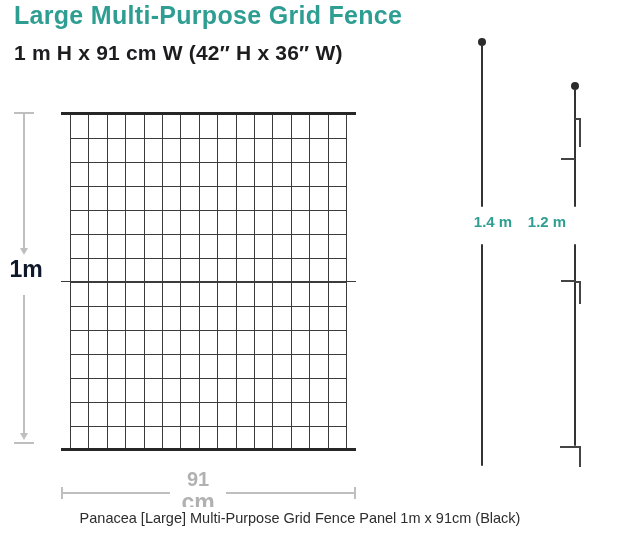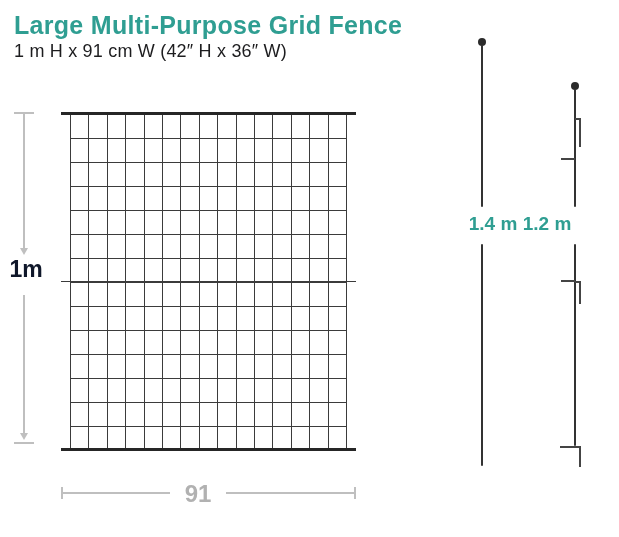--- a/index.html
+++ b/index.html
@@ -2,25 +2,25 @@
 <html><head>
 <meta charset="utf-8">
 <style>
   html,body{margin:0;padding:0;background:#fff;}
   #stage{
     position:relative;width:619px;height:537px;background:#ffffff;
     font-family:"Liberation Sans", sans-serif;overflow:hidden;
   }
   
   .title{
-    position:absolute;left:14px;top:11px;font-size:25px;font-weight:bold;
+    position:absolute;left:14px;top:1px;font-size:25px;font-weight:bold;
     letter-spacing:.3px;color:#2F9E92;white-space:nowrap;
   }
   .subtitle{
-    position:absolute;left:14px;top:41px;font-size:18px;font-weight:normal;
+    position:absolute;left:14px;top:41px;font-size:21px;font-weight:bold;
     letter-spacing:.2px;color:#1D1D1F;white-space:nowrap;
   }
   
   .grid-mesh{
     position:absolute;left:70px;top:114px;width:276px;height:336px;
     background:
       repeating-linear-gradient(to right,#3B3B3B 0 1px,transparent 1px 18.4px),
       repeating-linear-gradient(to bottom,#3B3B3B 0 1px,transparent 1px 24px);
     border-right:1px solid #3B3B3B;border-bottom:1px solid #3B3B3B;
   }
@@ -40,31 +40,31 @@
   .height-label{
     position:absolute;left:4px;top:256px;width:44px;text-align:center;
     font-size:23px;font-weight:600;color:#0f172a;
   }
   .dim-hline{top:492px;height:2px;}
   .dim-cap-v{top:487px;width:2px;height:12px;}
   .width-label{
     position:absolute;left:172px;top:466px;width:52px;height:41px;
     overflow:hidden;text-align:center;color:#B1B1B1;font-weight:600;
   }
-  .width-label .val{font-size:24px;line-height:26px;margin-top:15px;}
+  .width-label .val{font-size:20px;line-height:26px;}
   .width-label .unit{font-size:23px;line-height:20px;}
   
   .pole-seg{position:absolute;width:2px;background:#333333;border-radius:1px;}
   .pole-ball{position:absolute;width:8px;height:8px;border-radius:50%;background:#2B2B2B;}
   .hook-v{position:absolute;width:2px;background:#444444;}
   .hook-nub{position:absolute;height:2px;background:#444444;}
   .tick-left{position:absolute;height:2px;background:#444444;}
   .pole-label{
     position:absolute;top:213px;width:70px;text-align:center;
-    font-size:19px;font-weight:bold;color:#2F9E92;white-space:nowrap;
+    font-size:15px;font-weight:bold;color:#2F9E92;white-space:nowrap;
   }
   
   .caption{
     position:absolute;left:60px;top:510px;width:480px;text-align:center;
     font-size:14.5px;color:#2D2D2D;white-space:nowrap;
   }
 </style>
 </head>
 <body>
 
@@ -117,14 +117,15 @@
     <div class="pole-label" style="left:512px;">1.2 m</div>
     <div class="pole-seg" style="left:574px;top:244px;height:202px;"></div>
     <div class="tick-left" style="left:561px;top:280px;width:14px;"></div>
     <div class="hook-nub" style="left:575px;top:281px;width:6px;"></div>
     <div class="hook-v" style="left:579px;top:281px;height:23px;"></div>
     <div class="tick-left" style="left:560px;top:446px;width:15px;"></div>
     <div class="hook-nub" style="left:574px;top:446px;width:7px;"></div>
     <div class="hook-v" style="left:579px;top:446px;height:21px;"></div>
   </div>
 
+  <div class="caption">Panacea [Large] Multi-Purpose Grid Fence Panel 1m x 91cm (Black)</div>
 
 </div>
 
 </body></html>

